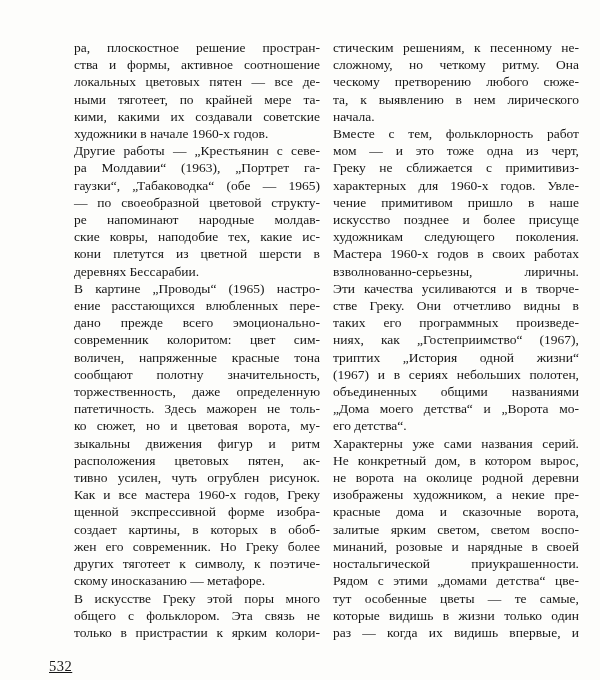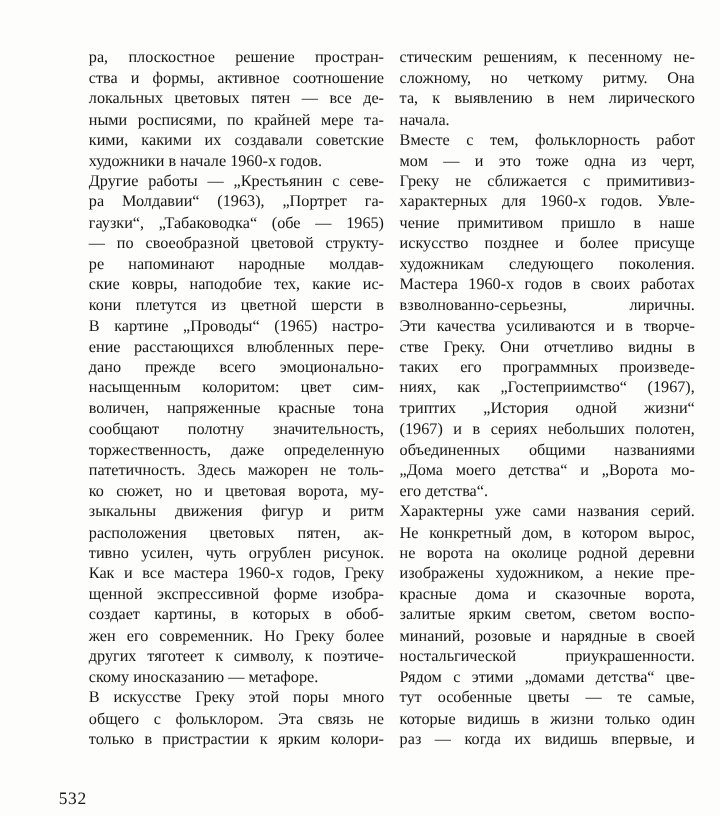--- a/index.html
+++ b/index.html
@@ -42,50 +42,52 @@
   }
   .line.endline {
     text-align-last: left;
   }
   .page-number {
     position: absolute;
     left: 49px;
     top: 634px;
     font-size: 14.5px;
     letter-spacing: 0.5px;
+    text-decoration: underline;
   }
 </style>
 </head>
 <body>
 
 <div class="page">
   <div class="columns">
     <div class="column" id="col-0">
         <div class="paragraph">
           <div class="line">ра, плоскостное решение простран-</div>
           <div class="line">ства и формы, активное соотношение</div>
           <div class="line">локальных цветовых пятен — все де-</div>
-          <div class="line">ными росписями, по крайней мере та-</div>
+          <div class="line">ными тяготеет, по крайней мере та-</div>
           <div class="line">кими, какими их создавали советские</div>
           <div class="line endline">художники в начале 1960-х годов.</div>
         </div>
         <div class="paragraph">
           <div class="line">Другие работы — „Крестьянин с севе-</div>
           <div class="line">ра Молдавии“ (1963), „Портрет га-</div>
           <div class="line">гаузки“, „Табаководка“ (обе — 1965)</div>
           <div class="line">— по своеобразной цветовой структу-</div>
           <div class="line">ре напоминают народные молдав-</div>
           <div class="line">ские ковры, наподобие тех, какие ис-</div>
           <div class="line">кони плетутся из цветной шерсти в</div>
+          <div class="line endline">деревнях Бессарабии.</div>
         </div>
         <div class="paragraph">
           <div class="line">В картине „Проводы“ (1965) настро-</div>
           <div class="line">ение расстающихся влюбленных пере-</div>
           <div class="line">дано прежде всего эмоционально-</div>
-          <div class="line">насыщенным колоритом: цвет сим-</div>
+          <div class="line">современник колоритом: цвет сим-</div>
           <div class="line">воличен, напряженные красные тона</div>
           <div class="line">сообщают полотну значительность,</div>
           <div class="line">торжественность, даже определенную</div>
           <div class="line">патетичность. Здесь мажорен не толь-</div>
           <div class="line">ко сюжет, но и цветовая ворота, му-</div>
           <div class="line">зыкальны движения фигур и ритм</div>
           <div class="line">расположения цветовых пятен, ак-</div>
           <div class="line">тивно усилен, чуть огрублен рисунок.</div>
           <div class="line">Как и все мастера 1960-х годов, Греку</div>
           <div class="line">щенной экспрессивной форме изобра-</div>
@@ -97,20 +99,21 @@
         <div class="paragraph">
           <div class="line">В искусстве Греку этой поры много</div>
           <div class="line">общего с фольклором. Эта связь не</div>
           <div class="line">только в пристрастии к ярким колори-</div>
         </div>
       </div>
     <div class="column" id="col-1">
         <div class="paragraph">
           <div class="line">стическим решениям, к песенному не-</div>
           <div class="line">сложному, но четкому ритму. Она</div>
+          <div class="line">ческому претворению любого сюже-</div>
           <div class="line">та, к выявлению в нем лирического</div>
           <div class="line endline">начала.</div>
         </div>
         <div class="paragraph">
           <div class="line">Вместе с тем, фольклорность работ</div>
           <div class="line">мом — и это тоже одна из черт,</div>
           <div class="line">Греку не сближается с примитивиз-</div>
           <div class="line">характерных для 1960-х годов. Увле-</div>
           <div class="line">чение примитивом пришло в наше</div>
           <div class="line">искусство позднее и более присуще</div>

